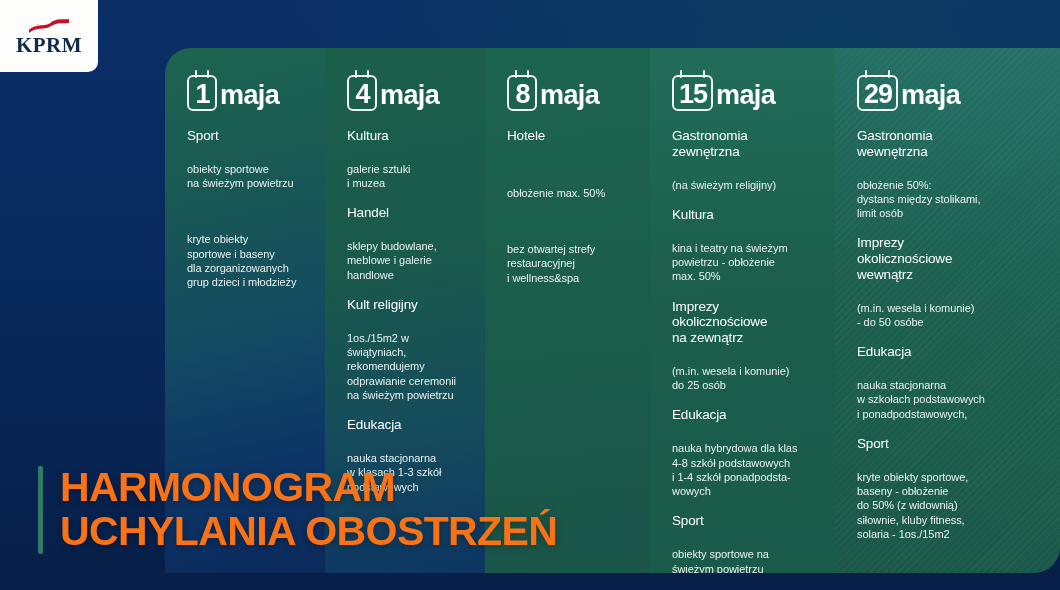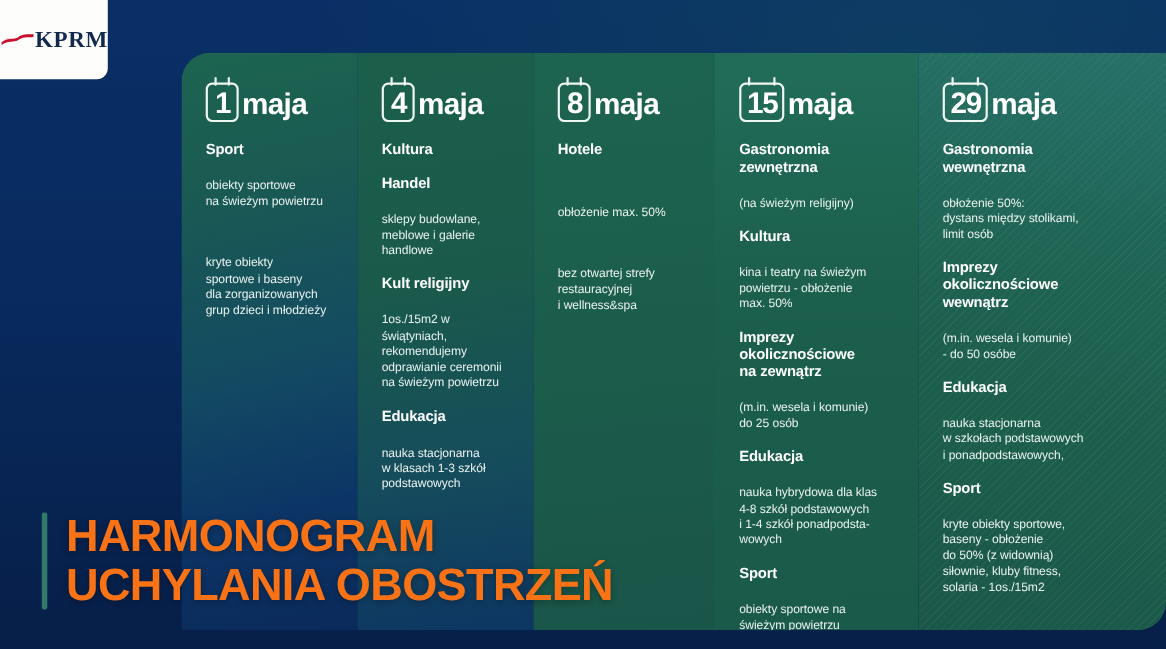--- a/index.html
+++ b/index.html
@@ -16,21 +16,21 @@
     background:
       radial-gradient(ellipse 900px 500px at 78% 8%, rgba(26,110,88,.22), rgba(8,42,94,0) 62%),
       linear-gradient(180deg,#0a2f66 0%, #082a5e 45%, #071f48 100%);
   }
 
   
   .logo-box {
     position:absolute; left:0; top:0; width:98px; height:72px;
     background:#fdfdfb;
     border-bottom-right-radius:10px;
-    display:flex; flex-direction:row;
+    display:flex; flex-direction:column;
     align-items:center; justify-content:center;
     z-index:40;
   }
   .logo-flag { width:44px; height:17px; margin-bottom:1px; }
   .logo-word {
     font-family:"Liberation Serif", serif;
     font-size:21px; font-weight:700; letter-spacing:.5px;
     color:#12294e; line-height:1;
   }
 
@@ -100,21 +100,21 @@
   .maja {
     font-size:27px; font-weight:700; color:#ffffff;
     letter-spacing:-.6px; line-height:1;
     position:relative; top:4px;
   }
 
   
   .block { margin-bottom:15px; }
   .block:last-child { margin-bottom:0; }
   .b-title {
-    font-size:13.5px; font-weight:700; color:#ffffff;
+    font-size:13.5px; font-weight:400; color:#ffffff;
     line-height:1.17; letter-spacing:-.15px;
     margin-bottom:1px;
     white-space:pre-line;
   }
   .b-body {
     font-size:11px; font-weight:400; color:#eaf2ef;
     line-height:1.30; letter-spacing:-.05px;
     white-space:pre-line;
     margin-top:18px;
   }
@@ -180,20 +180,22 @@
       <div class="date-head">
         <span class="cal">
           <span class="tab l"></span>
             <span class="tab r"></span>
           <span class="daynum">4</span>
         </span>
         <span class="maja">maja</span>
       </div>
       <div class="block">
         <div class="b-title">Kultura</div>
+        <div class="b-body">galerie sztuki
+i muzea</div>
       </div>
       <div class="block">
         <div class="b-title">Handel</div>
         <div class="b-body">sklepy budowlane,
 meblowe i galerie
 handlowe</div>
       </div>
       <div class="block">
         <div class="b-title">Kult religijny</div>
         <div class="b-body">1os./15m2 w świątyniach,

